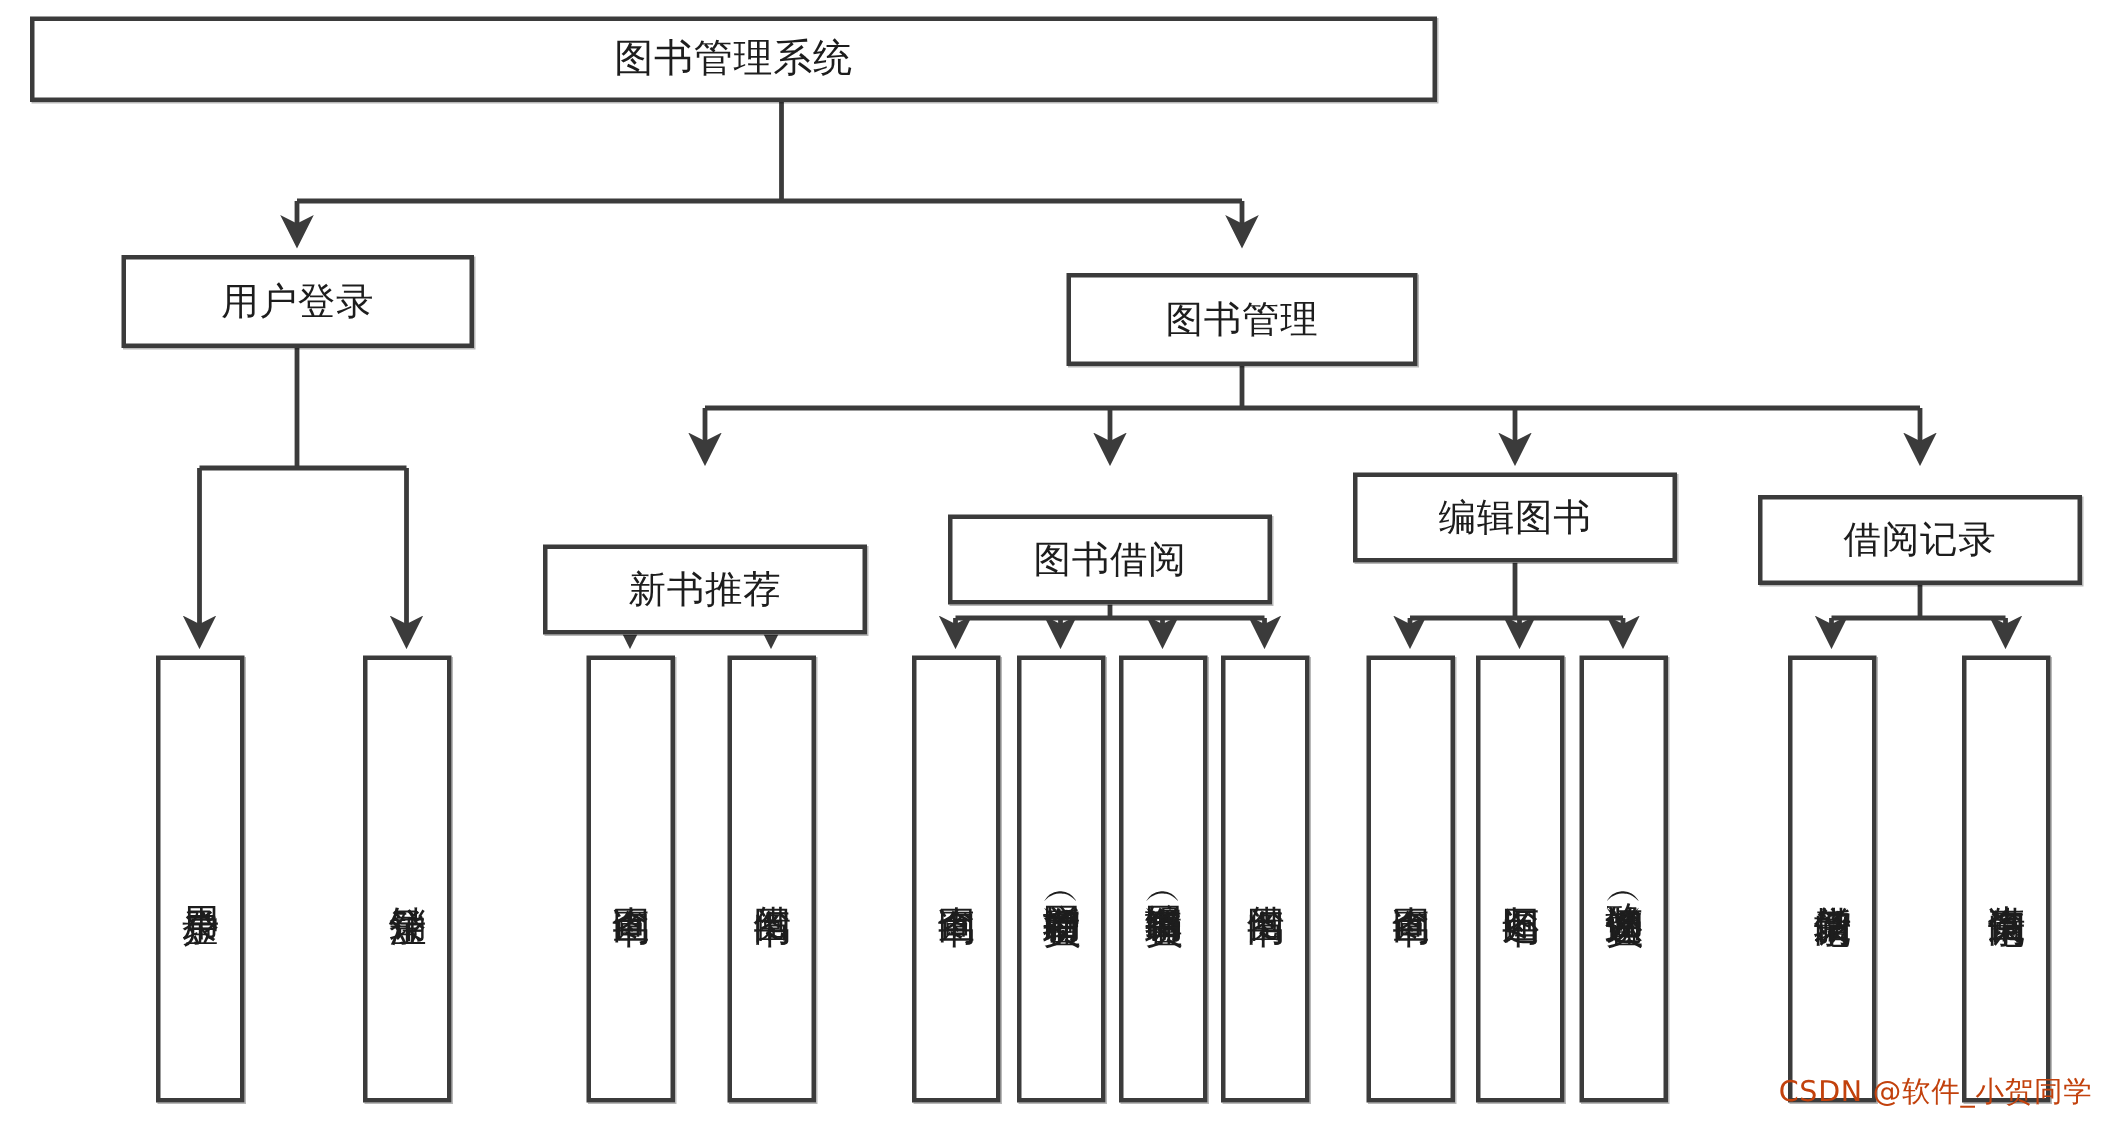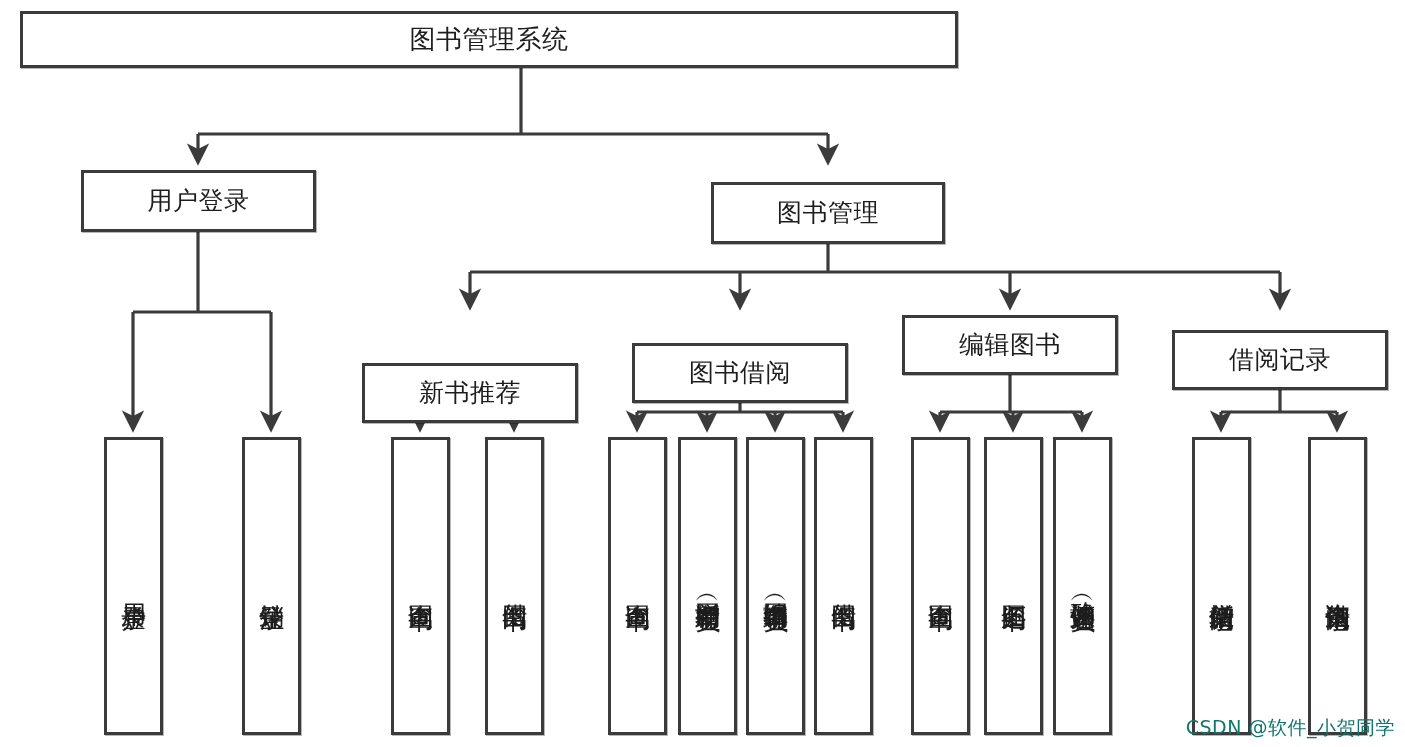--- a/index.html
+++ b/index.html
@@ -57,21 +57,21 @@
     line-height: 1.26;
     letter-spacing: 1px;
     white-space: nowrap;
     display: block;
   }
   #watermark {
     position: absolute;
     right: 10px;
     bottom: 6px;
     font-size: 19px;
-    color: #0f766e;
+    color: #c2410c;
     letter-spacing: 0.5px;
     white-space: nowrap;
     user-select: none;
   }
 </style>
 </head>
 <body>
 
 <div id="canvas">
 

